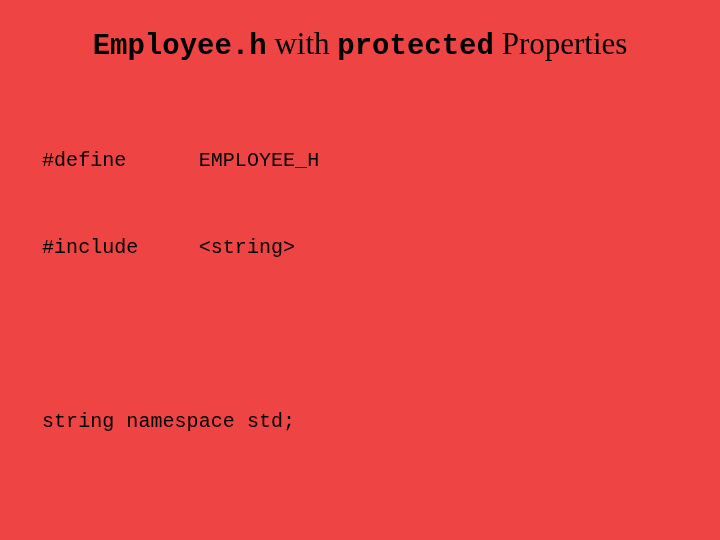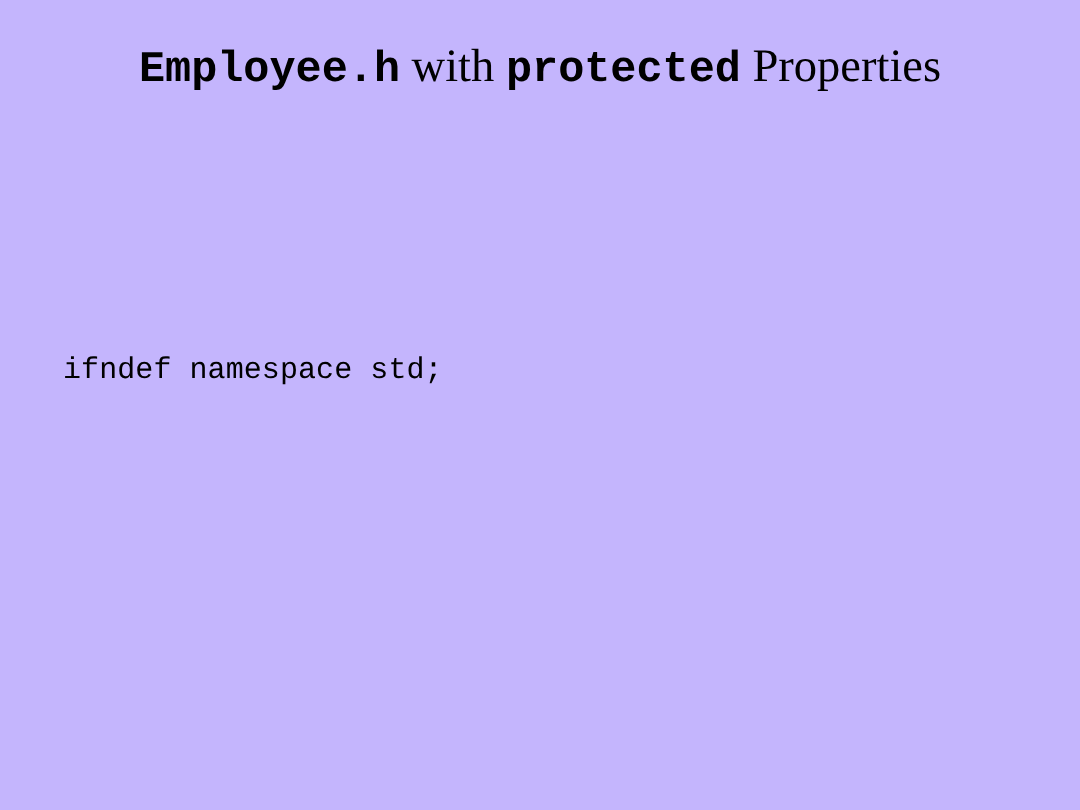--- a/index.html
+++ b/index.html
@@ -11,21 +11,21 @@
     width: 720px;
     height: 540px;
     overflow: hidden;
     font-family: "Liberation Sans", sans-serif;
     color: #000000;
   }
   .slide {
     position: relative;
     width: 720px;
     height: 540px;
-    background: #c4b5fd;
+    background: #ef4444;
   }
 
   
   .slide-title {
     position: absolute;
     left: 0;
     top: 28px;
     width: 720px;
     text-align: center;
     white-space: nowrap;
@@ -66,22 +66,24 @@
 </head>
 <body>
 
 <div class="slide">
 
   <div class="slide-title">
     <span class="title-mono">Employee.h</span><span class="title-serif"> with </span><span class="title-mono">protected</span><span class="title-serif"> Properties</span>
   </div>
 
   <div class="code-block">
+    <div class="code-line">#define      EMPLOYEE_H</div>
+    <div class="code-line">#include     &lt;string&gt;</div>
     <div class="code-line blank"></div>
-    <div class="code-line">ifndef namespace std;</div>
+    <div class="code-line">string namespace std;</div>
     
     
     
     
     
     
     
     
     
   </div>

